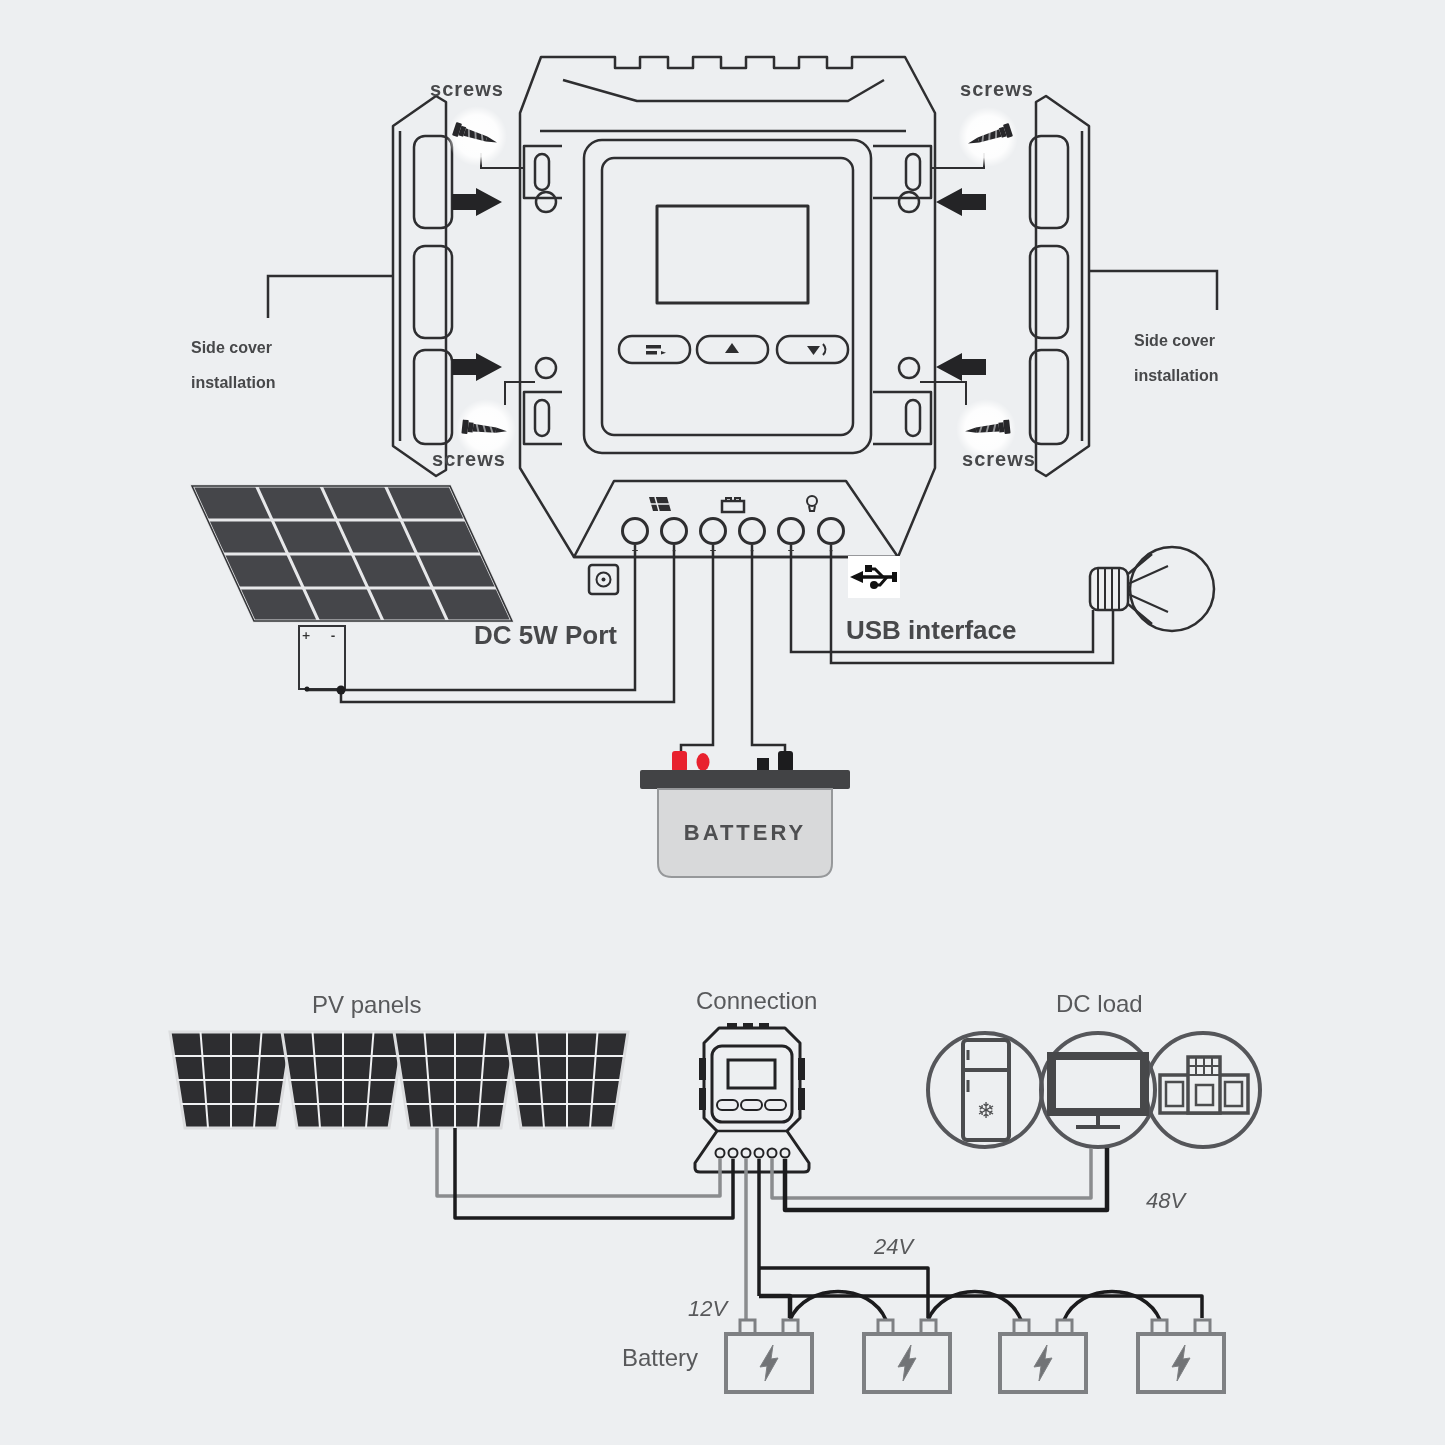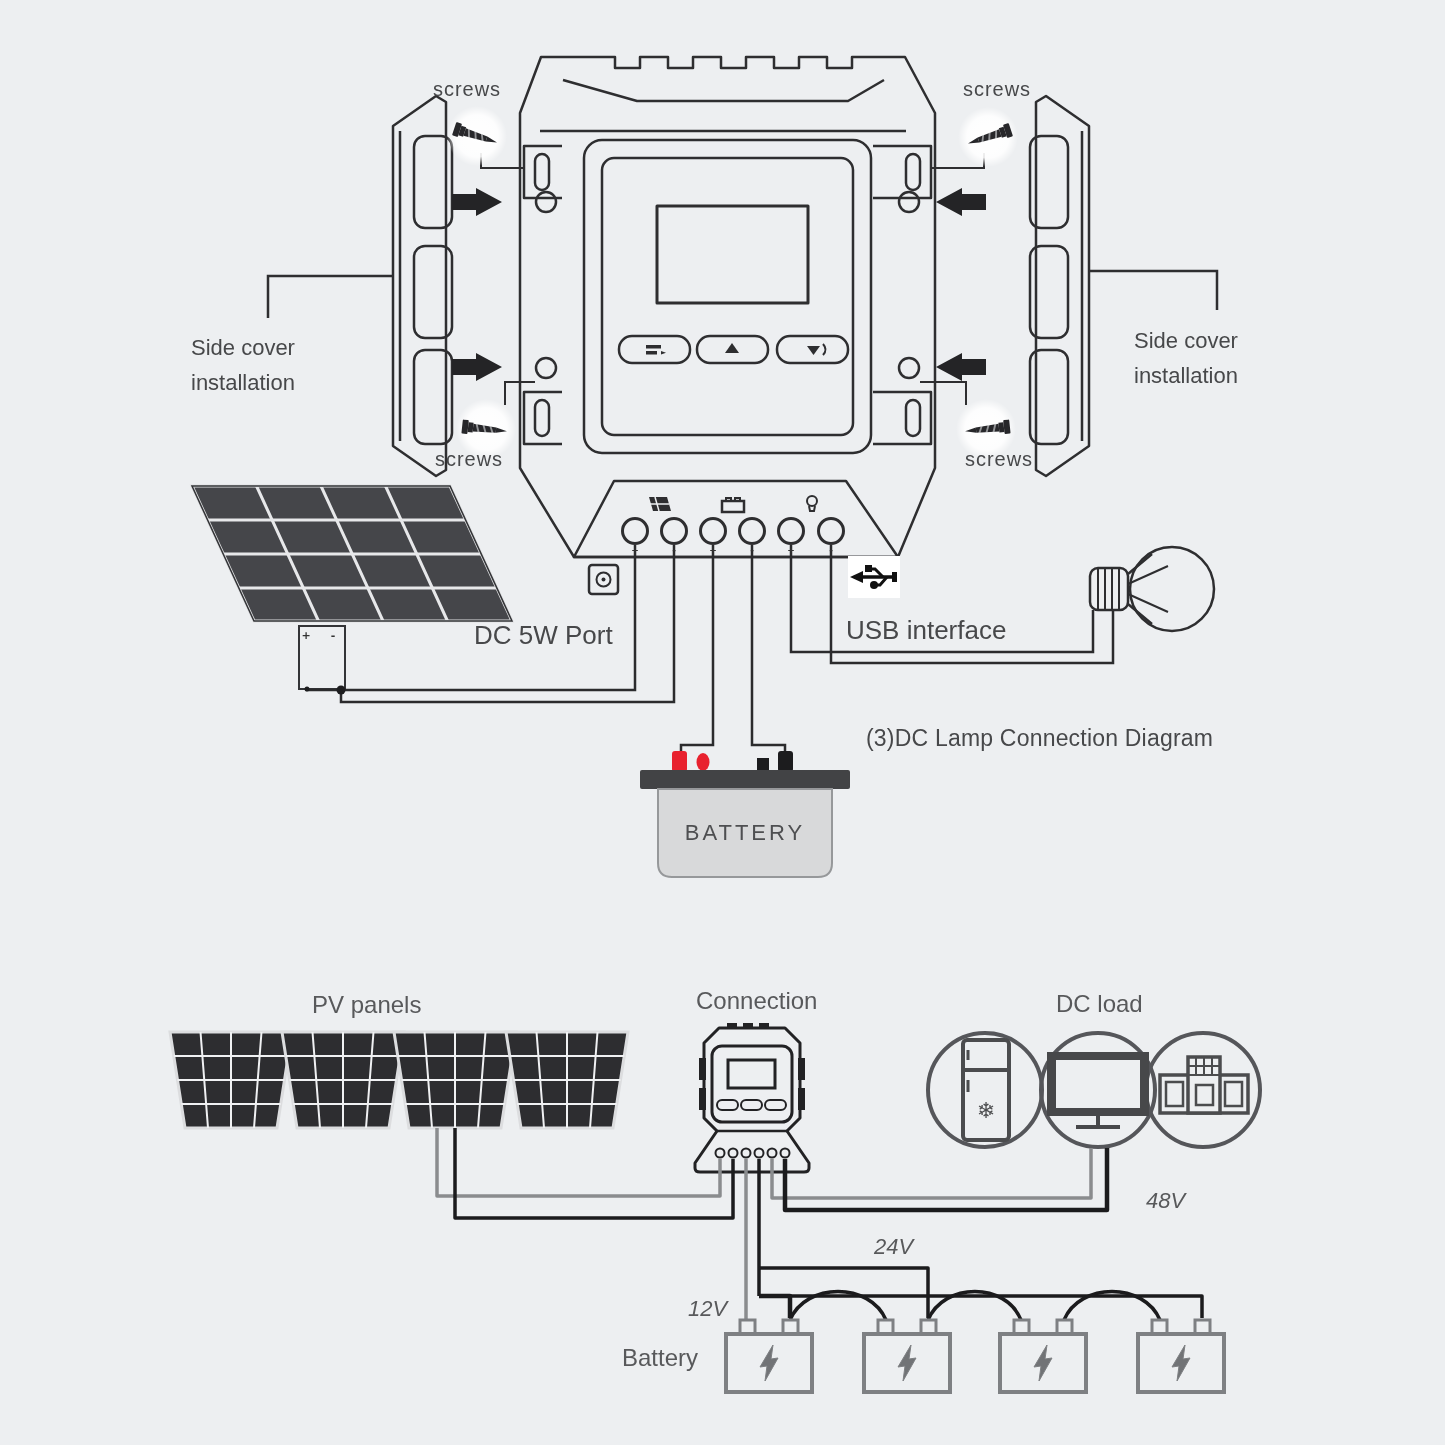--- a/index.html
+++ b/index.html
@@ -1,24 +1,24 @@
 <!DOCTYPE html>
 <html><head>
 <meta charset="utf-8">
 <style>
   html,body{margin:0;padding:0;background:#edeff1;}
   #canvas{position:relative;width:1445px;height:1445px;background:#edeff1;overflow:hidden;
           font-family:"Liberation Sans",sans-serif;}
   #art{position:absolute;left:0;top:0;}
-  .lbl{position:absolute;white-space:nowrap;color:#47484a;font-weight:normal;
+  .lbl{position:absolute;white-space:nowrap;color:#47484a;font-weight:bold;
        font-family:"Liberation Sans",sans-serif;}
   .lbl-screws{font-size:20px;width:84px;text-align:center;letter-spacing:1px;}
   .lbl-title{font-size:23px;letter-spacing:.2px;}
   .lbl-port{font-size:26px;}
-  .lbl-cover{font-size:22px;line-height:35px;}
+  .lbl-cover{font-size:16px;line-height:35px;}
   .lbl-batbox{font-size:22px;letter-spacing:3px;color:#4e4f51;width:174px;text-align:center;}
   .lbl2{position:absolute;white-space:nowrap;color:#58595b;font-weight:normal;
         font-family:"Liberation Sans",sans-serif;font-size:24px;text-align:center;}
   .lbl2-v{font-size:22px;font-style:italic;}
   .sign{position:absolute;font-size:11px;font-weight:bold;color:#333;width:14px;text-align:center;
         font-family:"DejaVu Sans",sans-serif;}
 </style>
 </head>
 <body>
 
@@ -330,21 +330,20 @@
   <div>installation</div>
 </div>
 <div class="lbl lbl-cover" style="left:1134px;top:323px">
   <div>Side cover</div>
   <div>installation</div>
 </div>
 
 <div class="lbl lbl-port" style="left:474px;top:620px">DC 5W Port</div>
 <div class="lbl lbl-port" style="left:846px;top:615px">USB interface</div>
 
-<div class="lbl lbl-title" style="left:866px;top:725px">(3)DC Lamp Connection Diagram</div>
 
 <div class="lbl lbl-batbox" style="left:658px;top:820px">BATTERY</div>
 
 <div class="sign" style="left:299px;top:629px">+</div>
 <div class="sign" style="left:326px;top:629px">-</div>
 
 <div class="sign" style="left:628px;top:545px;font-size:9px">+</div>
 <div class="sign" style="left:667px;top:545px;font-size:9px">-</div>
 <div class="sign" style="left:706px;top:545px;font-size:9px">+</div>
 <div class="sign" style="left:745px;top:545px;font-size:9px">-</div>

